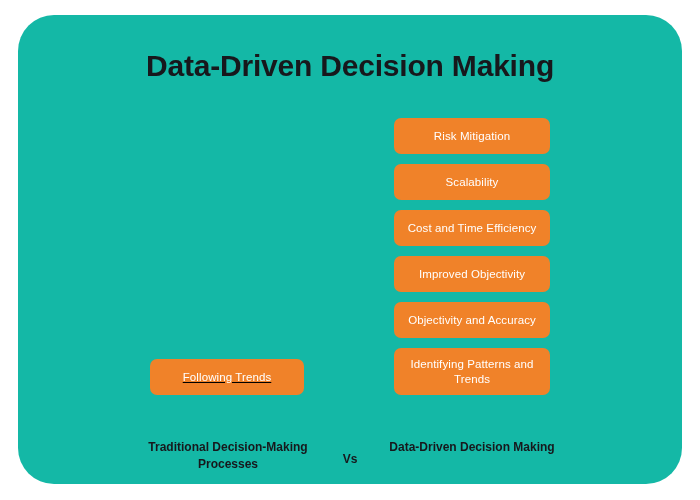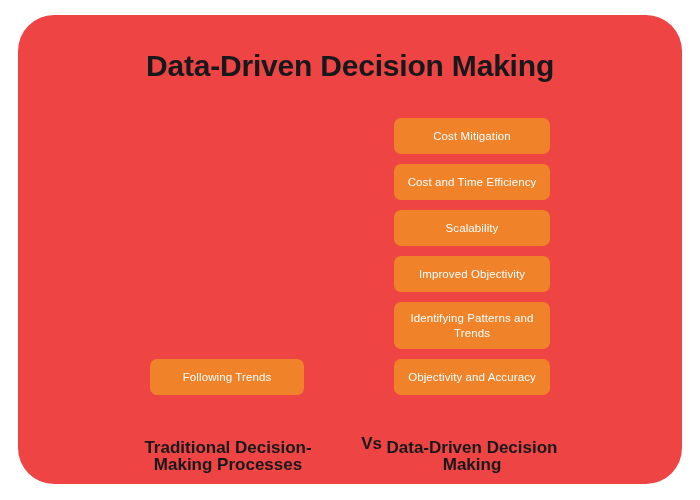--- a/index.html
+++ b/index.html
@@ -13,21 +13,21 @@
     font-family: "Liberation Sans", sans-serif;
     overflow: hidden;
   }
 
   #infographic-card {
     position: absolute;
     left: 18px;
     top: 15px;
     width: 664px;
     height: 469px;
-    background: #ef4444;
+    background: #14b8a6;
     border-radius: 36px;
     box-sizing: border-box;
   }
 
   #page-title {
     position: absolute;
     left: 0;
     top: 33px;
     width: 664px;
     text-align: center;
@@ -45,20 +45,21 @@
     width: 156px;
     display: flex;
     flex-direction: column;
     justify-content: flex-end;
     gap: 10px;
   }
   #column-traditional {
     left: 132px;
     width: 154px;
     height: 282px;
+    text-decoration: underline;
   }
   #column-datadriven {
     left: 376px;
     width: 156px;
     height: 282px;
   }
 
   .pill {
     background: #F08229;
     border-radius: 7px;
@@ -82,60 +83,59 @@
   #footer-labels {
     position: absolute;
     left: 0;
     top: 412px;
     width: 664px;
     height: 58px;
   }
   .footer-label {
     position: absolute;
     text-align: center;
-    font-size: 17px;
+    font-size: 12px;
     font-weight: bold;
     color: #17181c;
     line-height: 17px;
   }
   #footer-label-traditional {
     left: 122px;
     top: 12px;
     width: 176px;
   }
   #footer-label-vs {
     left: 300px;
-    top: 8px;
+    top: 24px;
     width: 64px;
-    text-align: right;
   }
   #footer-label-datadriven {
     left: 366px;
     top: 12px;
     width: 176px;
   }
 </style>
 </head>
 <body>
 
 <div id="infographic-card">
 
   <div id="page-title">Data-Driven Decision Making</div>
 
   <div class="column" id="column-traditional">
     <div class="pill">Following Trends</div>
   </div>
 
   <div class="column" id="column-datadriven">
-    <div class="pill">Cost Mitigation</div>
+    <div class="pill">Risk Mitigation</div>
+    <div class="pill">Scalability</div>
     <div class="pill">Cost and Time Efficiency</div>
-    <div class="pill">Scalability</div>
     <div class="pill">Improved Objectivity</div>
+    <div class="pill">Objectivity and Accuracy</div>
     <div class="pill two-line">Identifying Patterns and Trends</div>
-    <div class="pill">Objectivity and Accuracy</div>
   </div>
 
   <div id="footer-labels">
     <div class="footer-label" id="footer-label-traditional">Traditional Decision-Making Processes</div>
     <div class="footer-label" id="footer-label-vs">Vs</div>
     <div class="footer-label" id="footer-label-datadriven">Data-Driven Decision Making</div>
   </div>
 
 </div>
 

